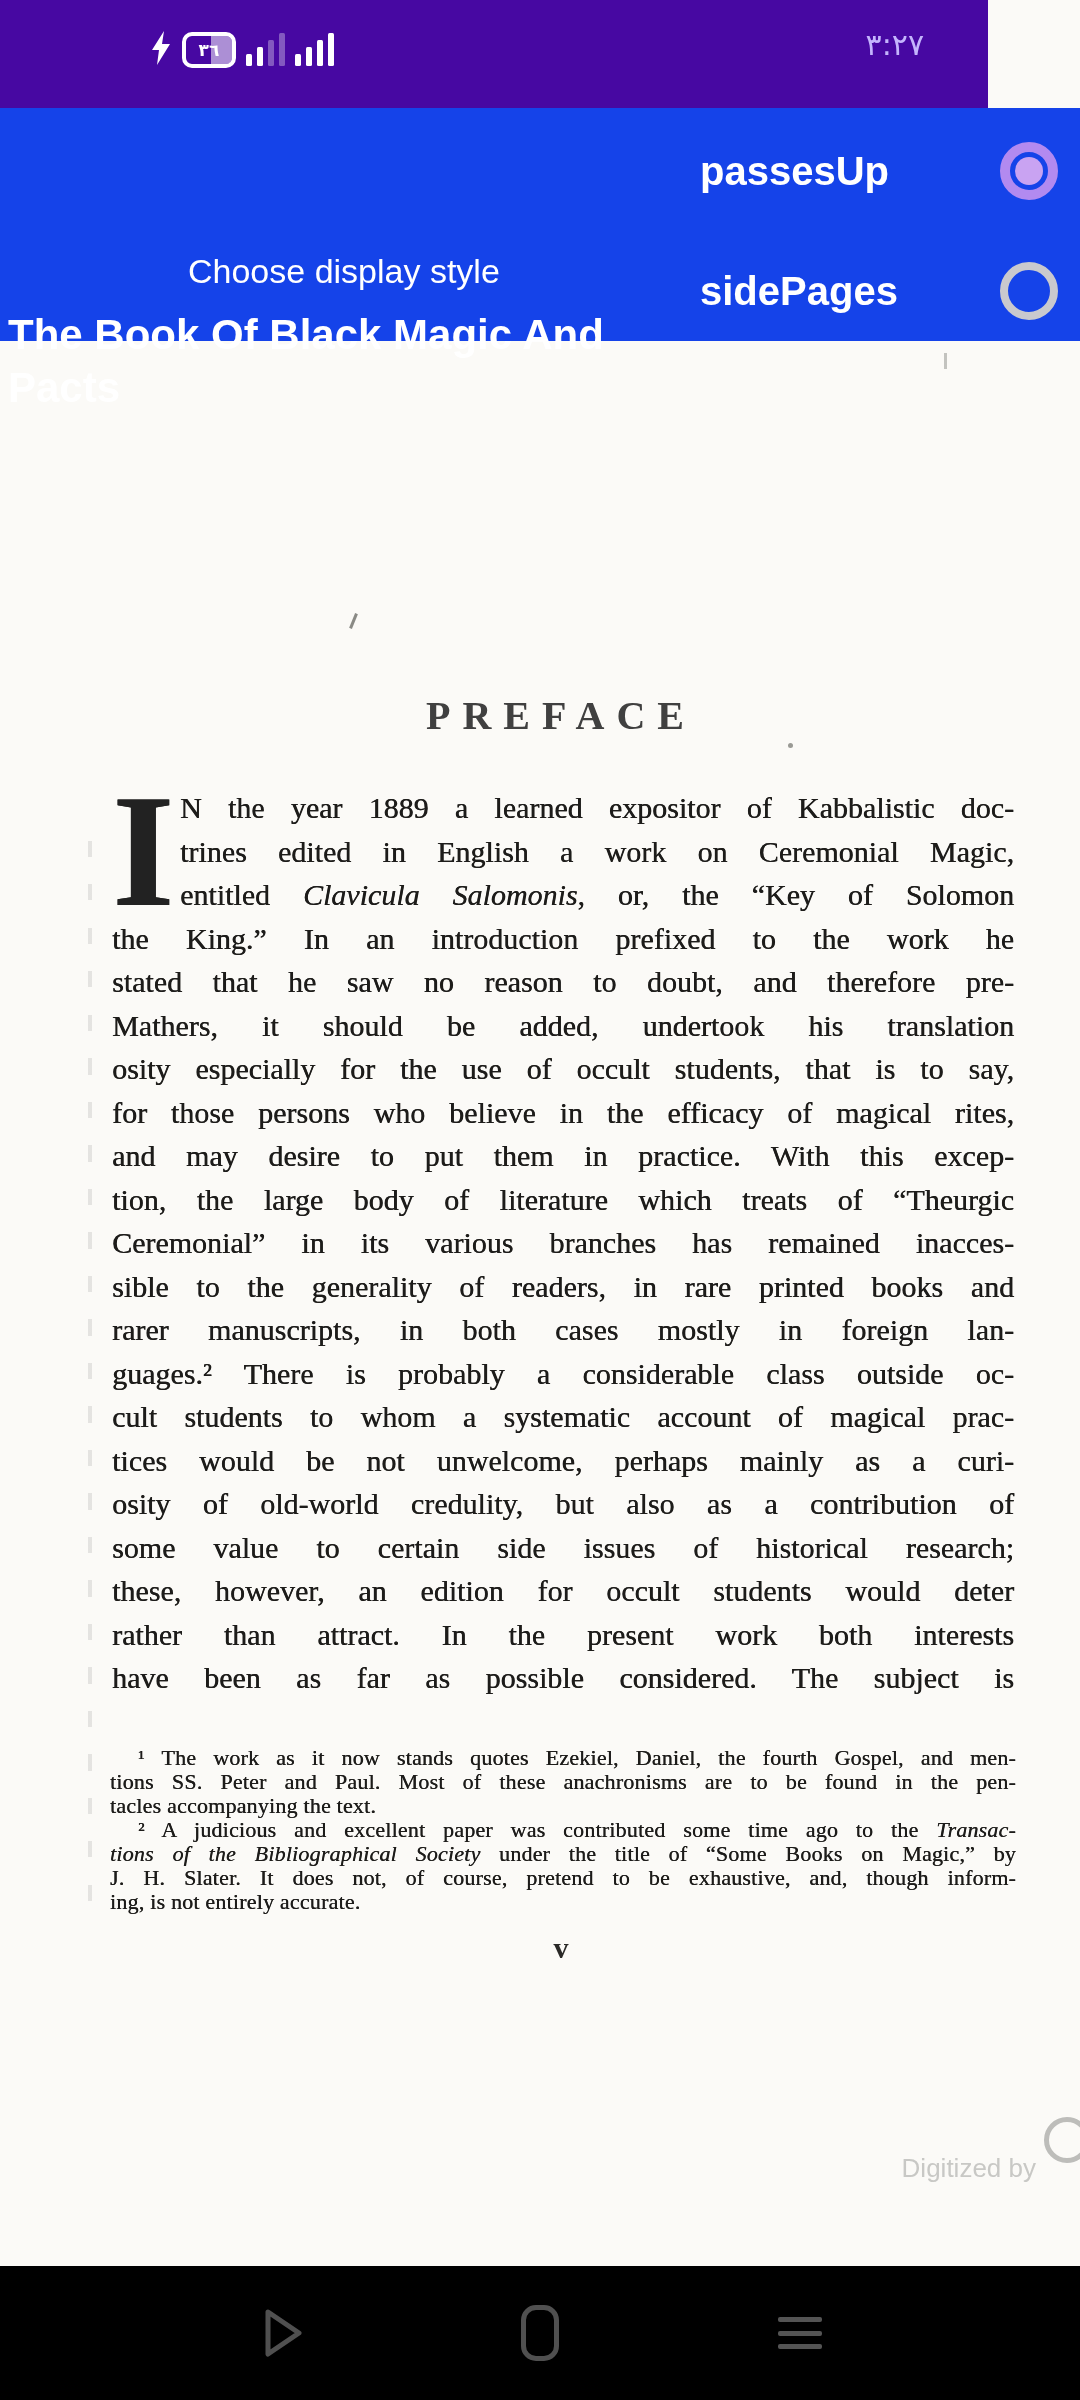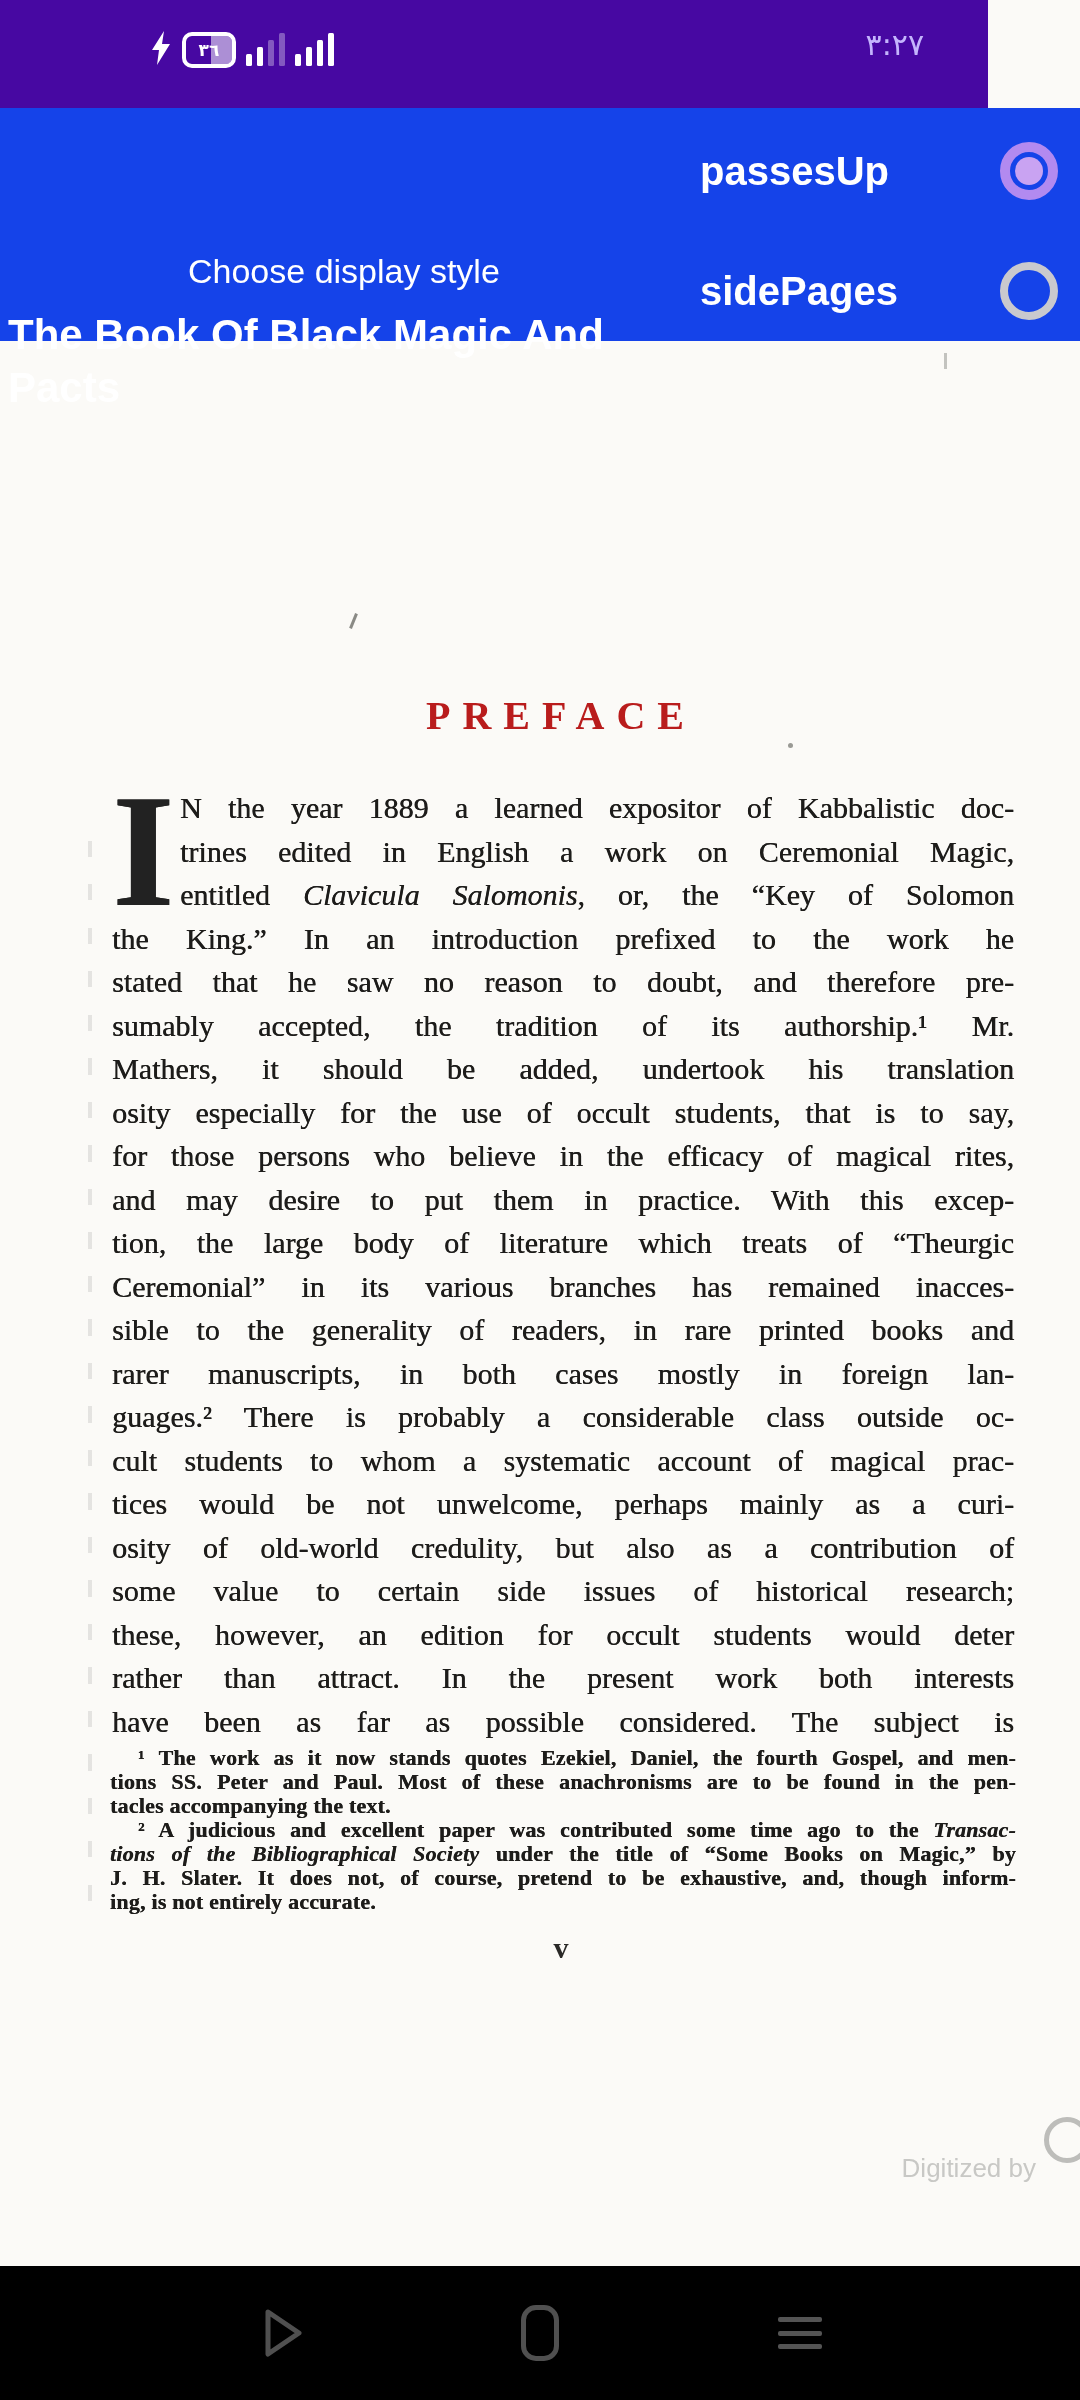--- a/index.html
+++ b/index.html
@@ -27,29 +27,29 @@
   .opt-row{position:absolute;right:0;width:380px;height:70px;cursor:pointer;}
   .opt-row .opt-label{position:absolute;left:0;top:50%;transform:translateY(-50%);color:#fff;font-size:40px;font-weight:700;}
   .radio{position:absolute;right:22px;top:50%;transform:translateY(-50%);width:58px;height:58px;border-radius:50%;box-sizing:border-box;}
   .radio .dot{position:absolute;left:50%;top:50%;transform:translate(-50%,-50%);width:28px;height:28px;border-radius:50%;}
   .row-1{top:28px;} .row-2{top:148px;}
 
   
   .page{position:absolute;left:0;top:341px;width:1080px;height:1925px;overflow:hidden;
         font-family:"Liberation Serif","DejaVu Serif",serif;color:#1d1c1a;}
   .preface{position:absolute;left:110px;top:351px;width:902px;text-align:center;
-           font-size:40px;font-weight:700;letter-spacing:12px;color:#b91c1c;}
+           font-size:40px;font-weight:700;letter-spacing:12px;color:#404040;}
   .bodytext{position:absolute;left:112px;top:445px;width:902px;font-size:30px;line-height:43.5px;
             text-shadow:0.4px 0 0 currentColor;}
   .dropcap{float:left;width:52px;margin:4px 16px 0 0;font-size:160px;line-height:122px;font-weight:700;color:#222;}
   .bline,.fline{text-align:justify;}
   .bline.just,.fline.just{text-align-last:justify;}
   .fline{font-size:22px;line-height:24px;letter-spacing:0.2px;}
   .fline.ind{text-indent:28px;}
-  .footnotes{position:absolute;left:110px;top:1405px;width:906px;text-shadow:0.3px 0 0 currentColor;font-weight:bold;}
+  .footnotes{position:absolute;left:110px;top:1405px;width:906px;text-shadow:0.3px 0 0 currentColor;}
   .it{font-style:italic;}
   .pagenum{position:absolute;left:110px;top:1590px;width:902px;text-align:center;
            font-size:30px;font-weight:700;color:#2a2927;}
   .watermark{position:absolute;right:44px;top:1812px;color:#c8c8c5;font-size:26px;font-family:"Liberation Sans",sans-serif;}
   .g-ring{position:absolute;left:1044px;top:1776px;width:46px;height:46px;border:5px solid #bdbdba;border-radius:50%;box-sizing:border-box;}
   
   .edge-dashes{position:absolute;left:88px;top:500px;width:4px;height:1080px;
                background:repeating-linear-gradient(to bottom,rgba(0,0,0,0.09) 0 16px,transparent 16px 43.5px);}
   .art-tick{position:absolute;left:352px;top:272px;width:3px;height:16px;background:#8a8a85;transform:rotate(22deg);}
   .art-dot{position:absolute;left:788px;top:402px;width:5px;height:5px;border-radius:50%;background:#9a9a95;}
@@ -122,21 +122,20 @@
     <div class="preface">PREFACE</div>
 
     <div class="bodytext">
       <span class="dropcap">I</span>
       <div id="body-lines">
           <div class="bline just"><span>N the year 1889 a learned expositor of Kabbalistic doc-</span></div>
           <div class="bline just"><span>trines edited in English a work on Ceremonial Magic,</span></div>
           <div class="bline just"><span>entitled </span><span class="it">Clavicula Salomonis</span><span>, or, the “Key of Solomon</span></div>
           <div class="bline just"><span>the King.”  In an introduction prefixed to the work he</span></div>
           <div class="bline just"><span>stated that he saw no reason to doubt, and therefore pre-</span></div>
-          <div class="bline just"><span>sumably accepted, the tradition of its authorship.¹  Mr.</span></div>
           <div class="bline just"><span>Mathers, it should be added, undertook his translation</span></div>
           <div class="bline just"><span>osity especially for the use of occult students, that is to say,</span></div>
           <div class="bline just"><span>for those persons who believe in the efficacy of magical rites,</span></div>
           <div class="bline just"><span>and may desire to put them in practice.  With this excep-</span></div>
           <div class="bline just"><span>tion, the large body of literature which treats of “Theurgic</span></div>
           <div class="bline just"><span>Ceremonial” in its various branches has remained inacces-</span></div>
           <div class="bline just"><span>sible to the generality of readers, in rare printed books and</span></div>
           <div class="bline just"><span>rarer manuscripts, in both cases mostly in foreign lan-</span></div>
           <div class="bline just"><span>guages.²  There is probably a considerable class outside oc-</span></div>
           <div class="bline just"><span>cult students to whom a systematic account of magical prac-</span></div>

